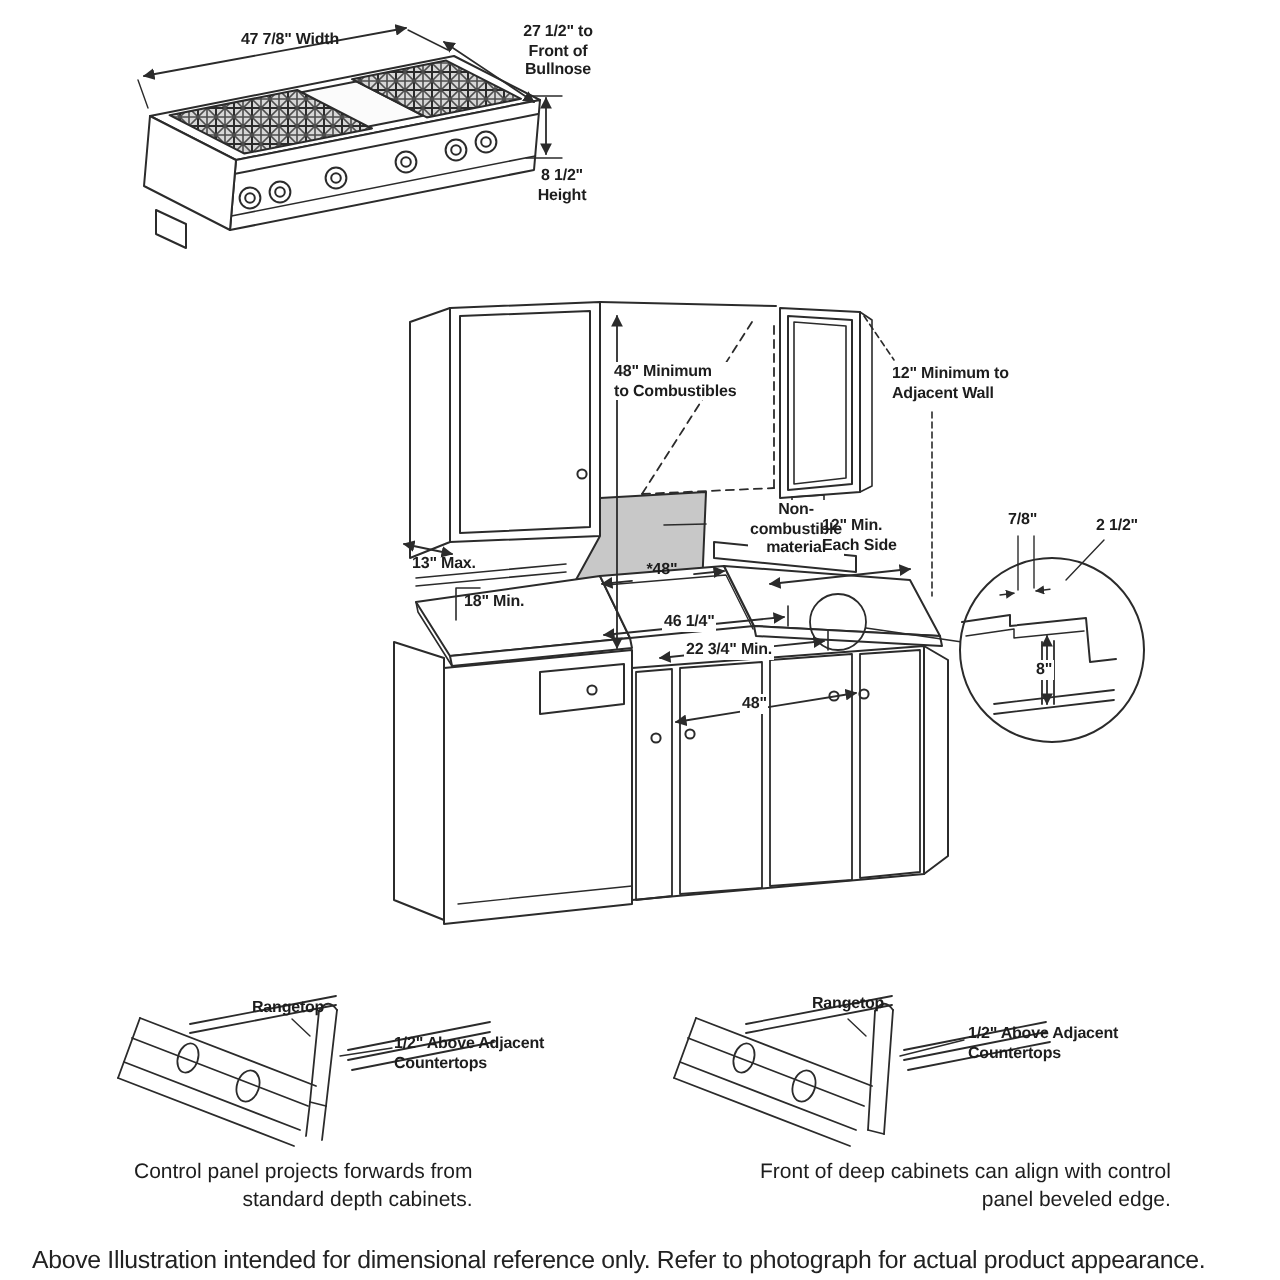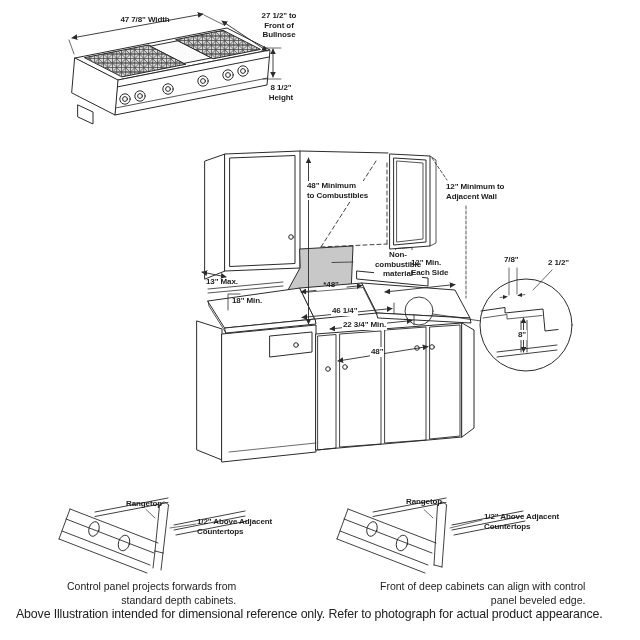--- a/index.html
+++ b/index.html
@@ -226,14 +226,14 @@
 Countertops</div>
   <div class="cap" style="position:absolute;left:67px;top:580px;white-space:pre-line;">Control panel projects forwards from
 standard depth cabinets.</div>
 
   <div class="lbl" style="left:406px;top:497px;">Rangetop</div>
   <div class="lbl" style="left:484px;top:512px;">1/2" Above Adjacent
 Countertops</div>
   <div class="cap" style="position:absolute;left:344px;top:580px;white-space:pre-line;margin-left:36px;">Front of deep cabinets can align with control
 panel beveled edge.</div>
 
-  <div class="foot" style="position:absolute;left:16px;top:607px;text-align:right;">Above Illustration intended for dimensional reference only. Refer to photograph for actual product appearance.</div>
+  <div class="foot" style="position:absolute;left:16px;top:623px;text-align:right;">Above Illustration intended for dimensional reference only. Refer to photograph for actual product appearance.</div>
 </div>
 
 </body></html>

